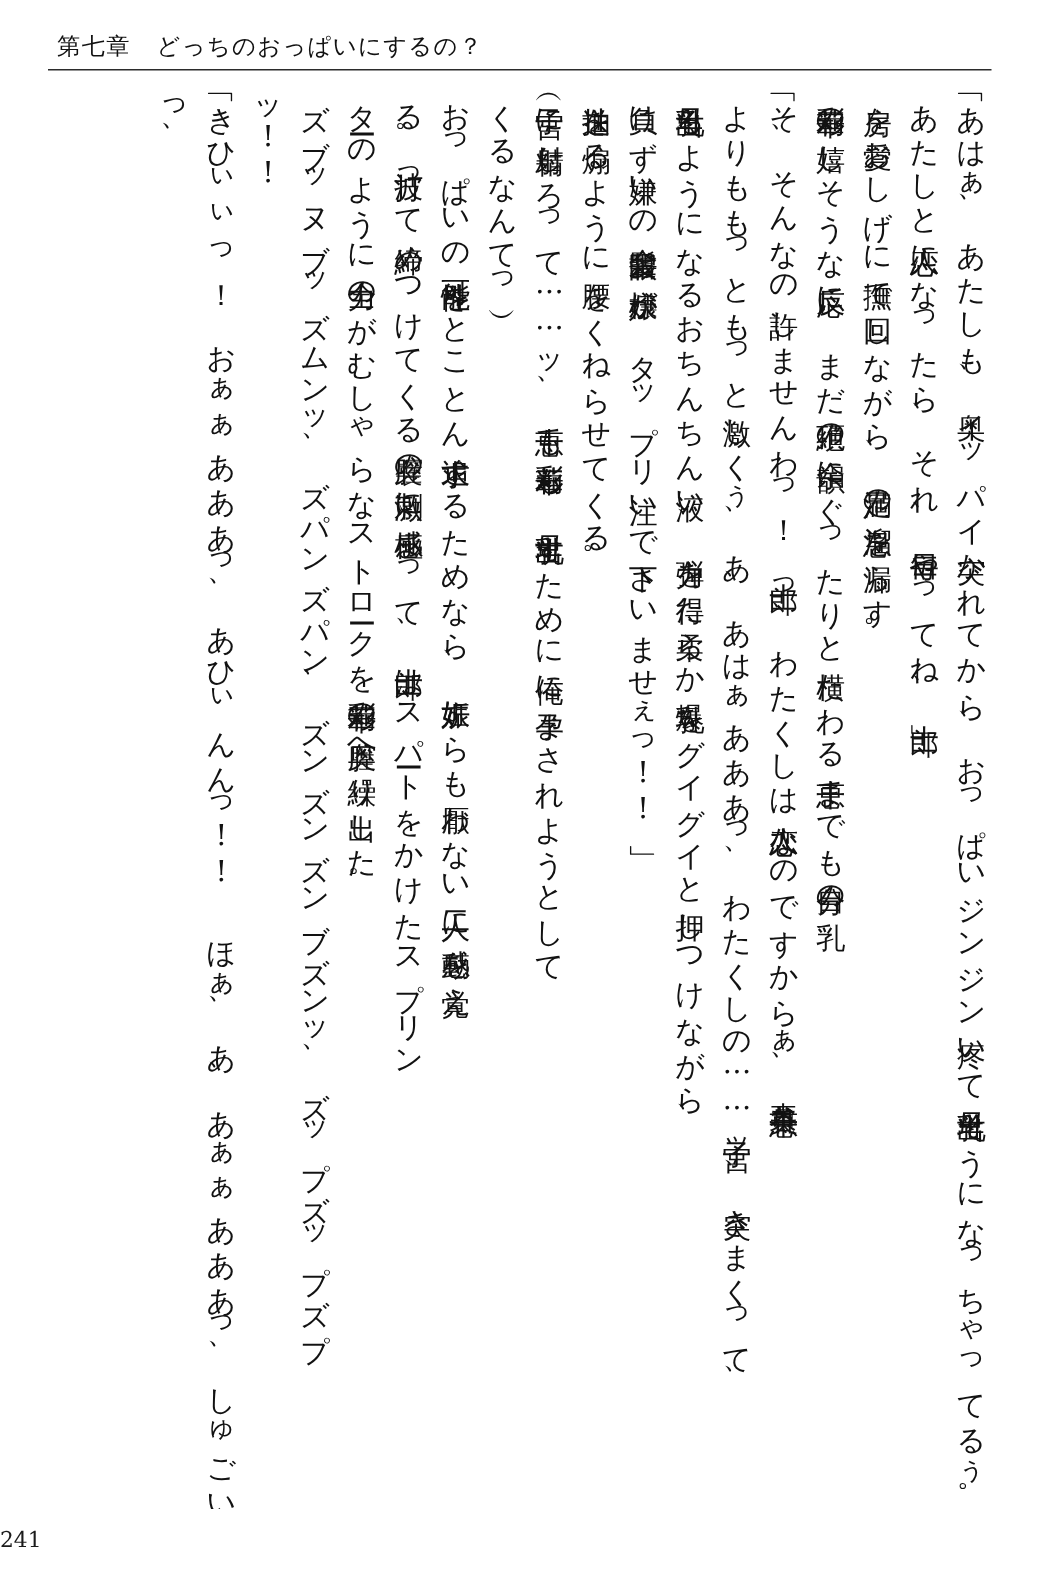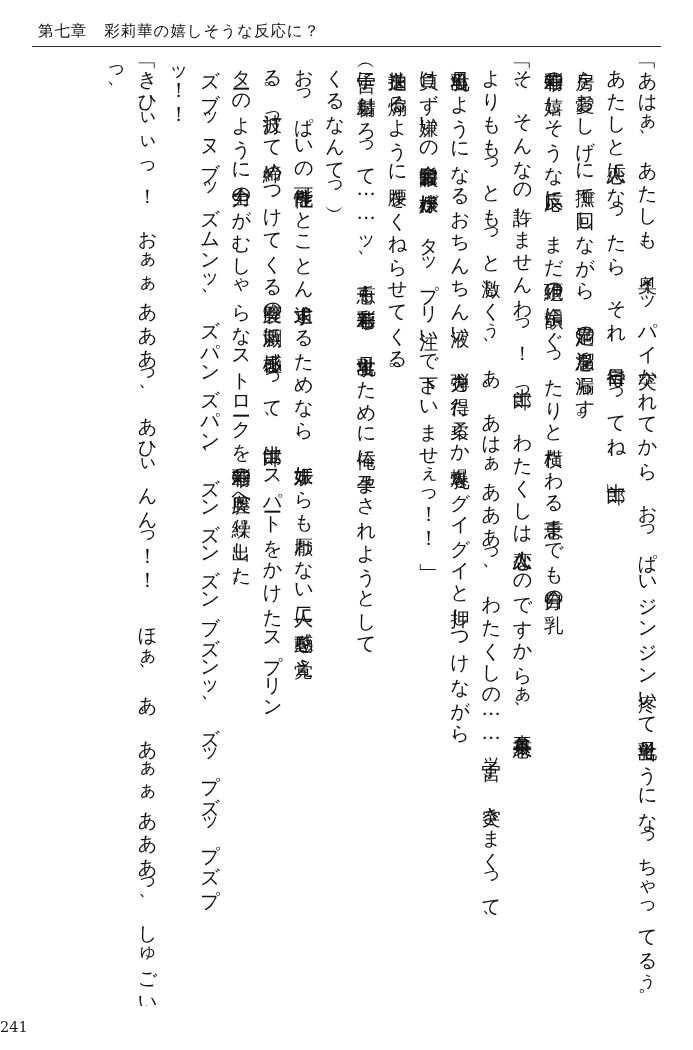--- a/index.html
+++ b/index.html
@@ -98,21 +98,21 @@
     font-family: "DejaVu Serif", "Liberation Serif", serif;
   }
 </style>
 </head>
 <body>
 
 <div class="page">
 
   <div class="header">
     <span class="chap-no">第七章</span>
-    <span class="chap-title">彩莉華の嬉しそうな反応に？</span>
+    <span class="chap-title">どっちのおっぱいにするの？</span>
   </div>
 
   <div class="rule"></div>
 
   <div class="body-area">
     <div class="vtext">
       <p>「あはぁ、あたしも、奥イッパイ突かれてから、おっぱいジンジン疼いて母乳出そうになっちゃってるぅ。あたしと恋人になったら、それ、毎日やってね、士郎」</p>
       <p>房を愛おしげに撫で回しながら、満足の溜息を漏らす。</p>
       <p>彩莉華の嬉しそうな反応に、まだ絶頂の余韻にぐったりと横たわる千恵までも自分の乳</p>
       <p>「そ、そんなの許しませんわっ！　士郎っ、わたくしは恋人なのですからぁ、真美谷千恵</p>

